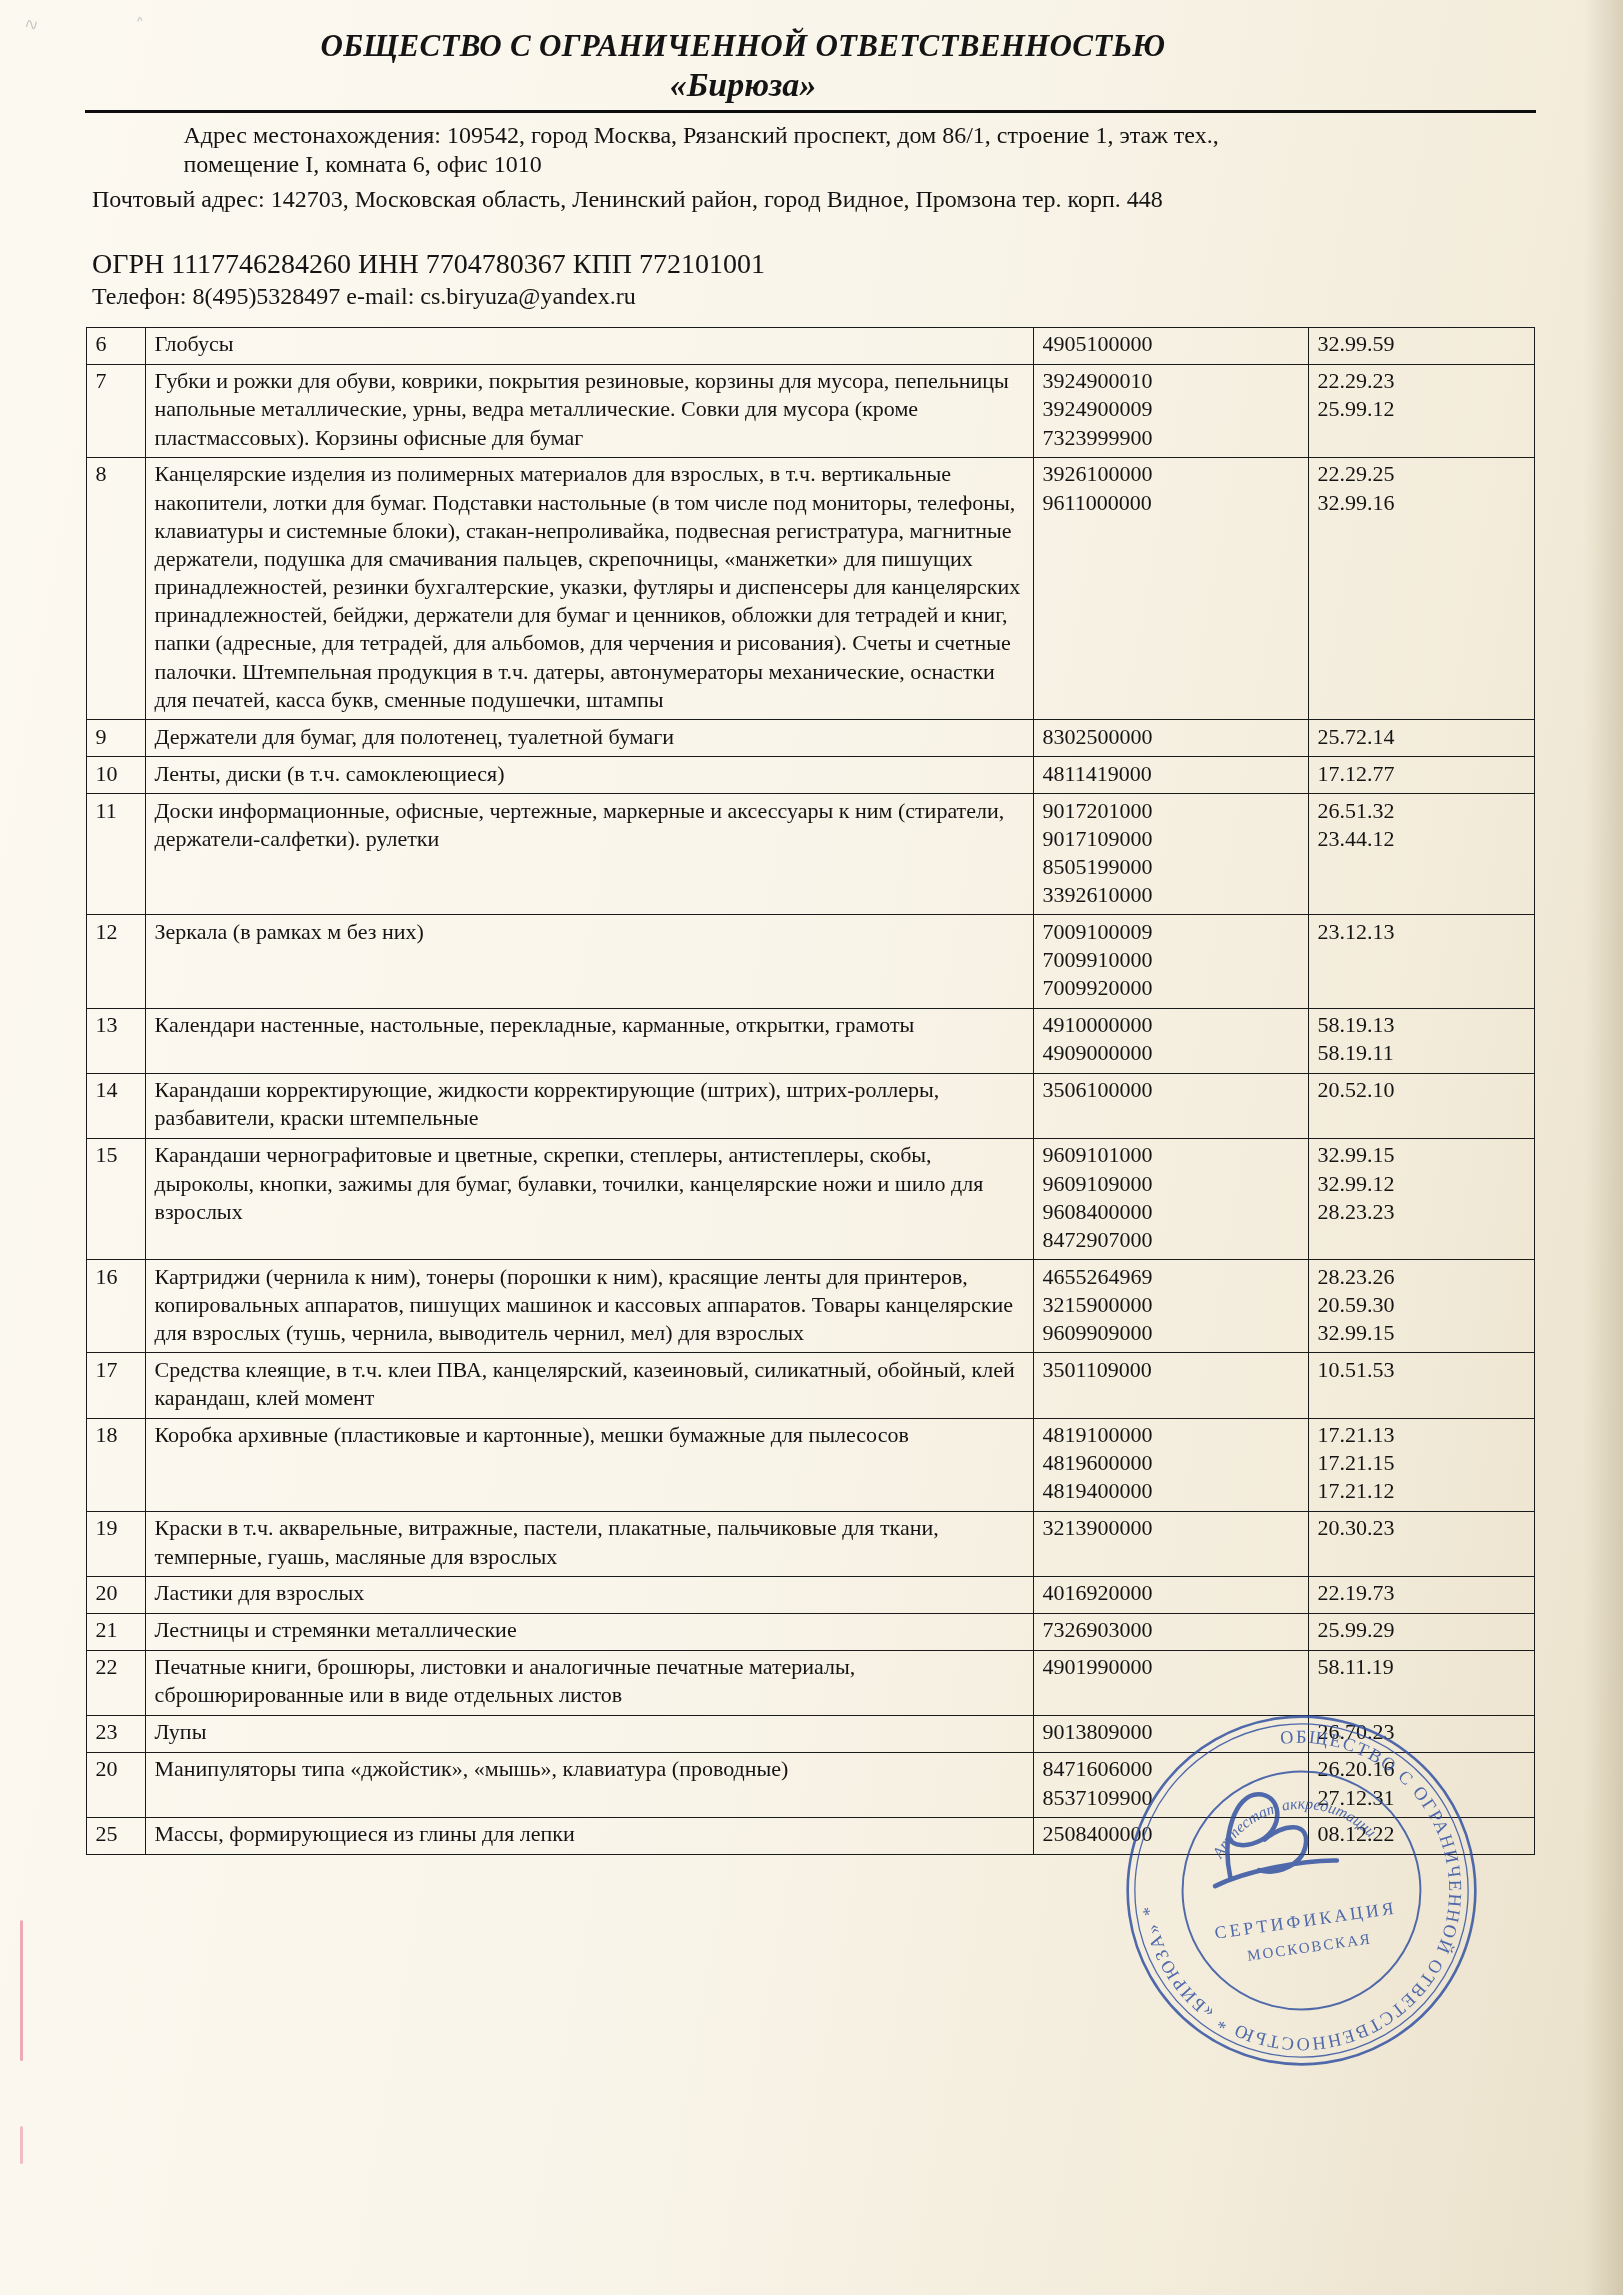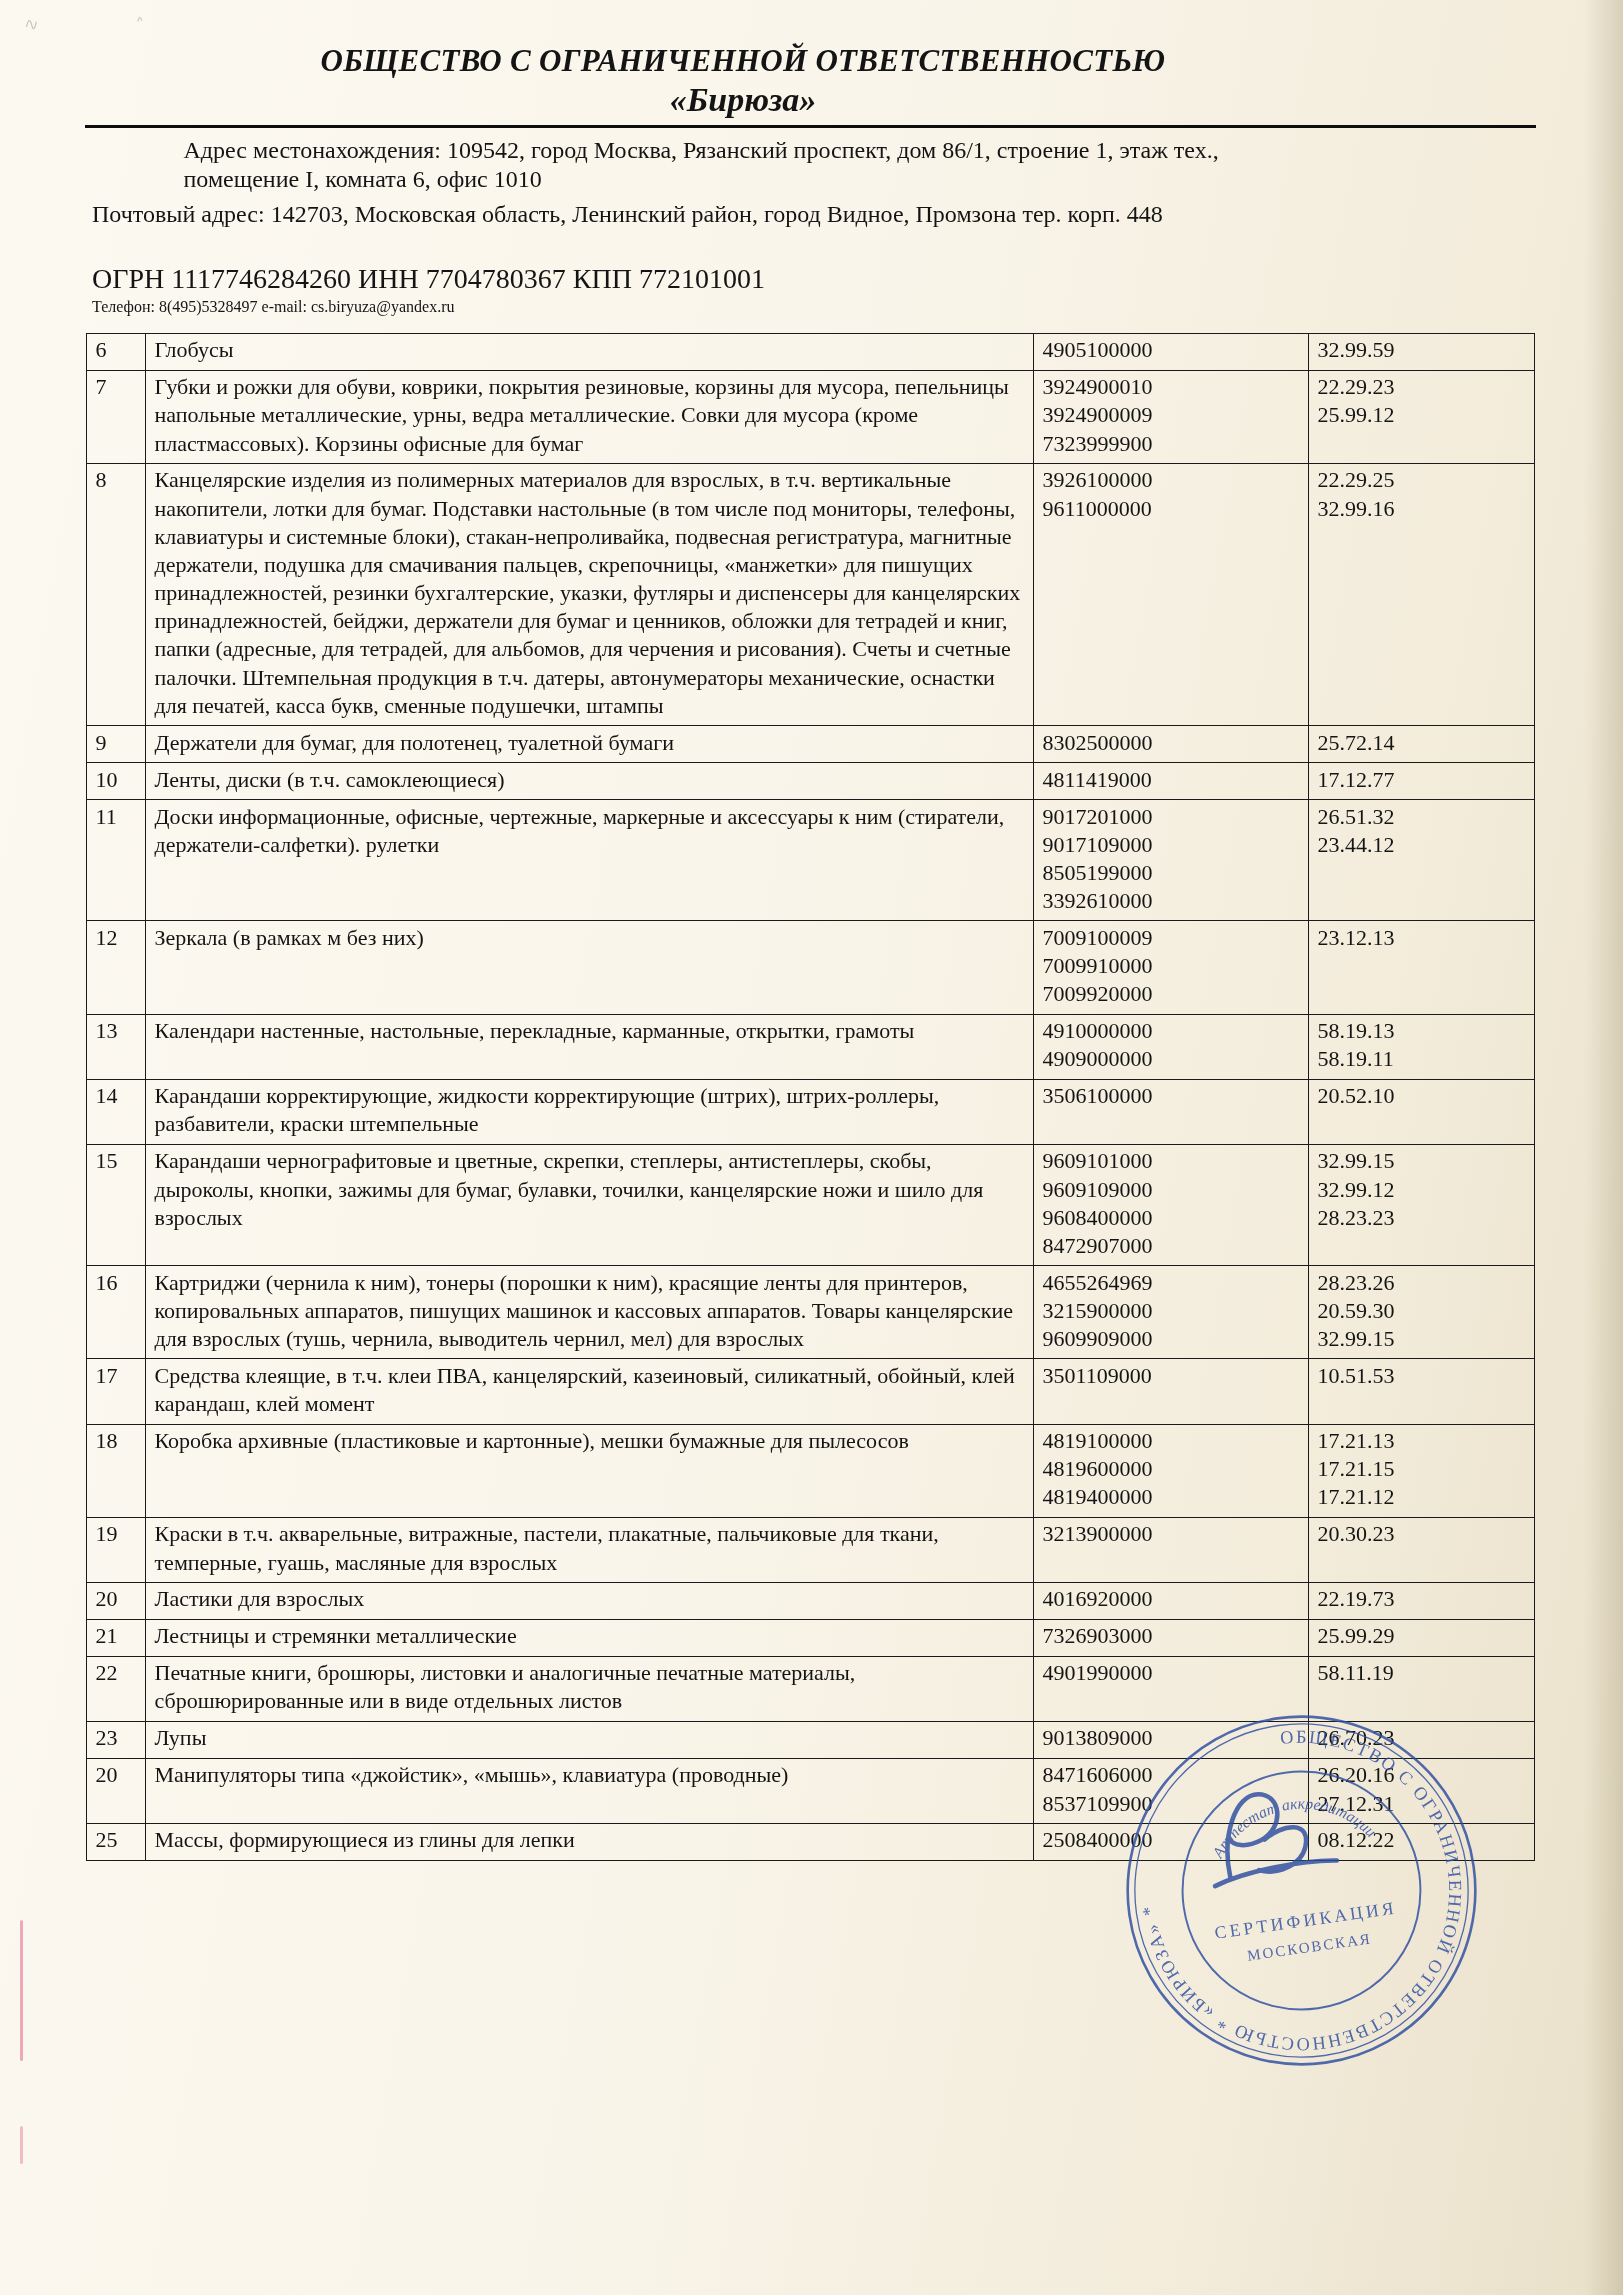--- a/index.html
+++ b/index.html
@@ -11,30 +11,30 @@
   }
   .page{
     position:relative;width:1623px;height:2295px;overflow:hidden;
     background:linear-gradient(100deg,#fcf9f1 0%,#f9f5ea 45%,#f3ecdb 78%,#e9e0c9 100%);
   }
   .right-scan-shade{
     position:absolute;top:0;right:0;width:39px;height:100%;
     background:linear-gradient(to right,rgba(150,135,100,0),rgba(150,135,100,.28));
     pointer-events:none;
   }
-  .header{width:1302px;margin-left:92px;padding-top:44px;text-align:center;}
+  .header{width:1302px;margin-left:92px;padding-top:29px;text-align:center;}
   .title1{font-size:31px;font-weight:bold;font-style:italic;line-height:1.12;letter-spacing:0.3px;}
   .title2{font-size:34px;font-weight:bold;font-style:italic;line-height:1.1;margin-top:2.6px;}
   .rule{width:1451px;margin:6.5px 0 0 85px;border-top:3.3px solid #0d0d0d;}
   .header-info{width:1302px;margin-left:92px;}
   .header-info p{margin:0;}
   .addr{font-size:24px;line-height:1.22;margin-top:5.2px !important;}
   .addr1{max-width:1119px;margin-left:auto !important;margin-right:auto !important;margin-top:7.9px !important;}
   .reg{font-size:28px;margin-top:34px !important;}
-  .contact{font-size:16px;margin-top:2.6px !important;}
+  .contact{font-size:24px;margin-top:2.6px !important;}
   table.products{
     border-collapse:collapse;
     width:1448px;margin:17px 0 0 86px;
     font-size:22px;table-layout:fixed;
   }
   table.products td{
     border:1.6px solid #1a1a1a;
     vertical-align:top;
     padding:2.6px 6.5px 5.2px 8.5px;
     line-height:1.28;

